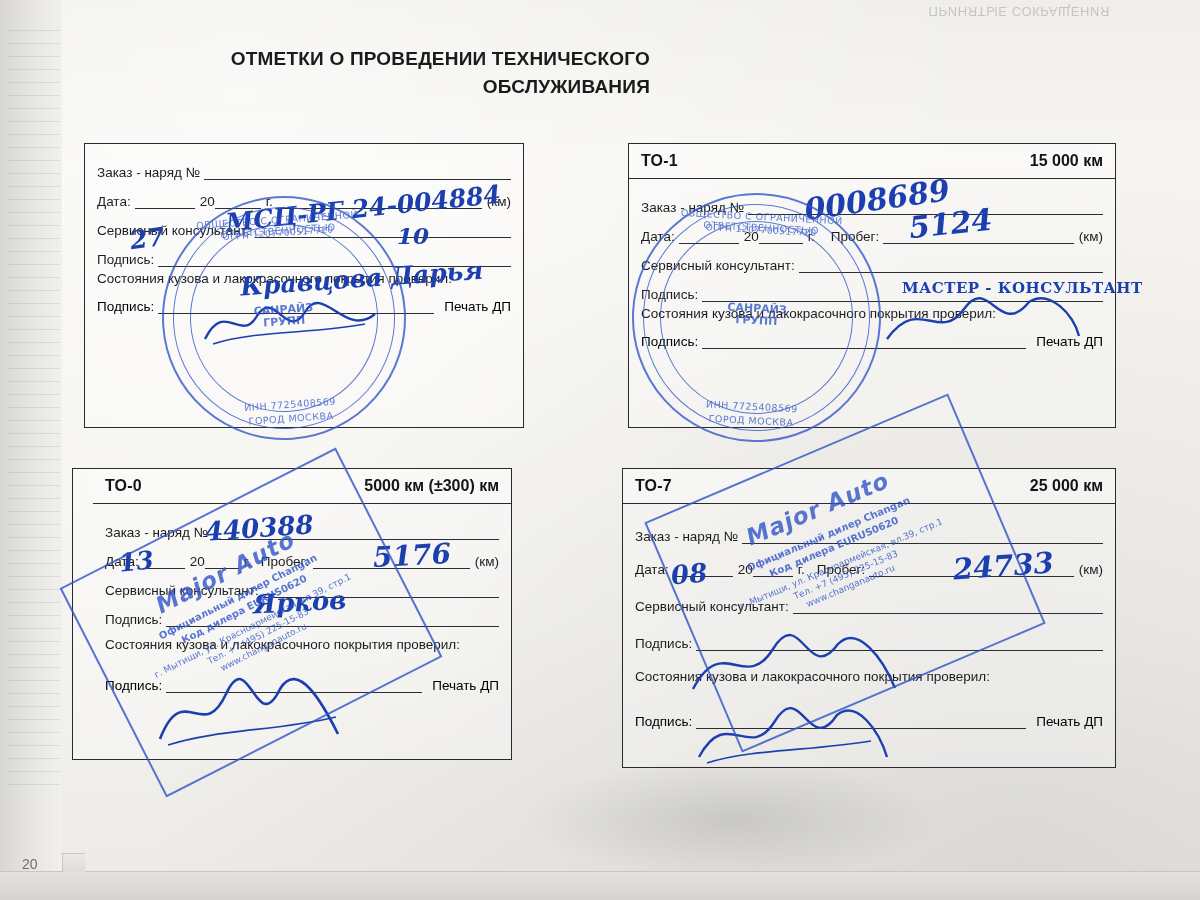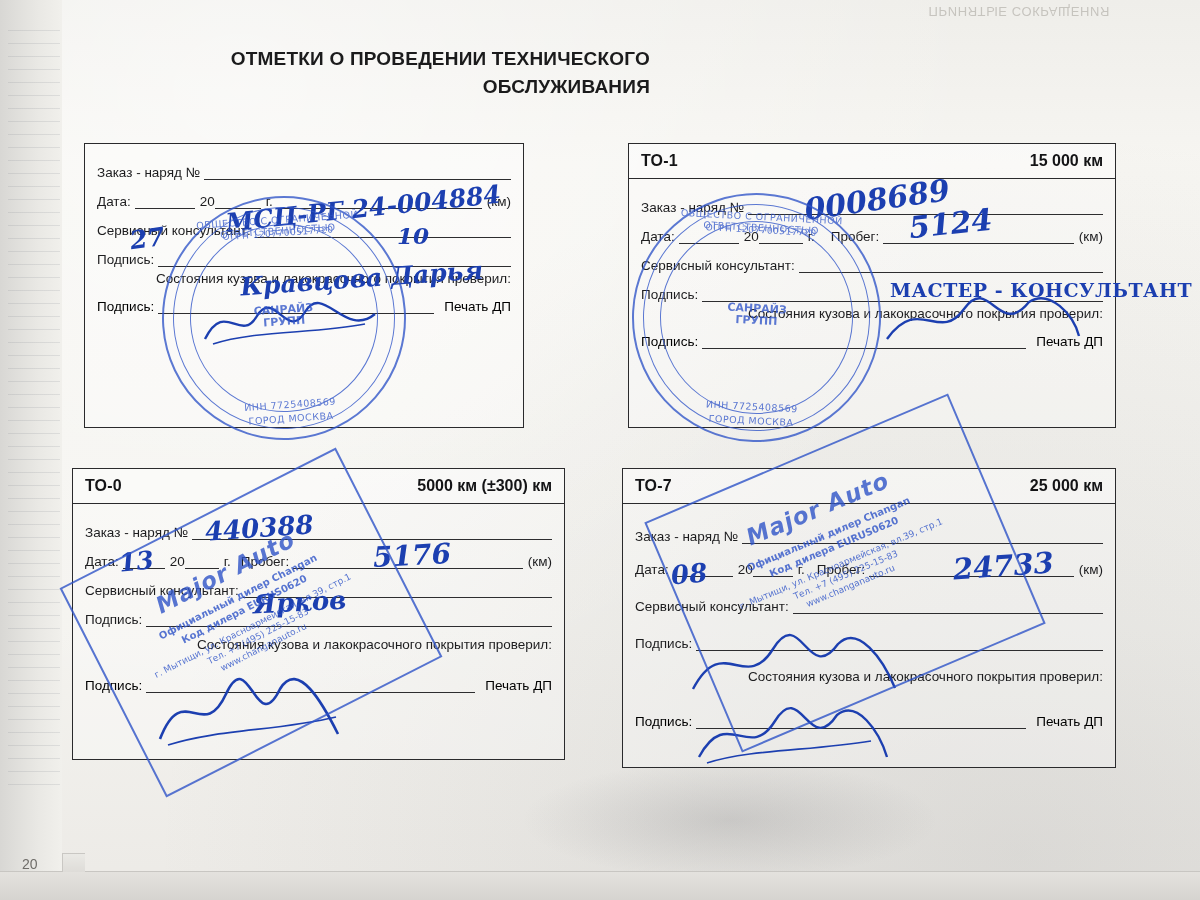--- a/index.html
+++ b/index.html
@@ -92,21 +92,20 @@
   .card-head .km {
     font-size: 16px;
     font-weight: bold;
     color: #141416;
   }
   .card-body {
     position: relative;
     padding: 9px 12px 6px 12px;
     height: calc(100% - 34px);
     box-sizing: border-box;
-    text-align: right;
   }
   .row {
     display: flex;
     align-items: flex-end;
     font-size: 13.5px;
     color: #1d1d1f;
     margin-bottom: 2px;
     height: 27px;
     white-space: nowrap;
   }
@@ -346,40 +345,40 @@
       <div class="row-note">Состояния кузова и лакокрасочного покрытия проверил:</div>
       <div class="sign-row">
         <span class="lbl">Подпись:</span>
         <span class="line" style="flex:1 1 auto;"></span>
         <span class="stampnote">Печать ДП</span>
       </div>
     </div>
 
     <div class="hand" style="left:175px; top:38px; font-size:30px; transform:rotate(-8deg);">0008689</div>
     <div class="hand" style="left:280px; top:62px; font-size:30px; transform:rotate(-6deg);">5124</div>
-    <div class="hand" style="left:261px; top:135px; font-size:19px; font-style:normal; letter-spacing:.5px;">МАСТЕР - КОНСУЛЬТАНТ</div>
+    <div class="hand" style="left:273px; top:135px; font-size:15px; font-style:normal; letter-spacing:.5px;">МАСТЕР - КОНСУЛЬТАНТ</div>
     <svg style="position:absolute; left:250px; top:140px;" width="210" height="70">
       <path d="M8 55 C 40 10, 60 60, 85 25 S 120 55, 150 18 C 170 5, 195 30, 200 52" fill="none" stroke="#1c3fb0" stroke-width="2.4"></path>
     </svg>
   </div>
 
   <div class="stamp-round" style="left:632px; top:193px; width:245px; height:245px; transform:rotate(3deg);">
     <div class="inner"></div>
     <div class="inner2"></div>
     <div class="arc top">ОБЩЕСТВО С ОГРАНИЧЕННОЙ ОТВЕТСТВЕННОСТЬЮ</div>
     <div class="arc top2">ОГРН 1207700517720</div>
     <div class="ctr">
       <div>САНРАЙЗ</div>
       <div>ГРУПП</div>
     </div>
     <div class="arc bot" style="bottom:28px;">ИНН 7725408569</div>
     <div class="arc bot">ГОРОД МОСКВА</div>
   </div>
 
-  <div class="card" style="left:72px; top:468px; width:493px; height:292px;">
+  <div class="card" style="left:72px; top:468px; width:440px; height:292px;padding-left:20px;">
     <div class="card-head">
       <span class="ttl">ТО-0</span>
       <span class="km">5000 км (±300) км</span>
     </div>
     <div class="card-body">
       <div class="row">
         <span class="lbl">Заказ - наряд №</span>
         <span class="line"></span>
       </div>
       <div class="row">

